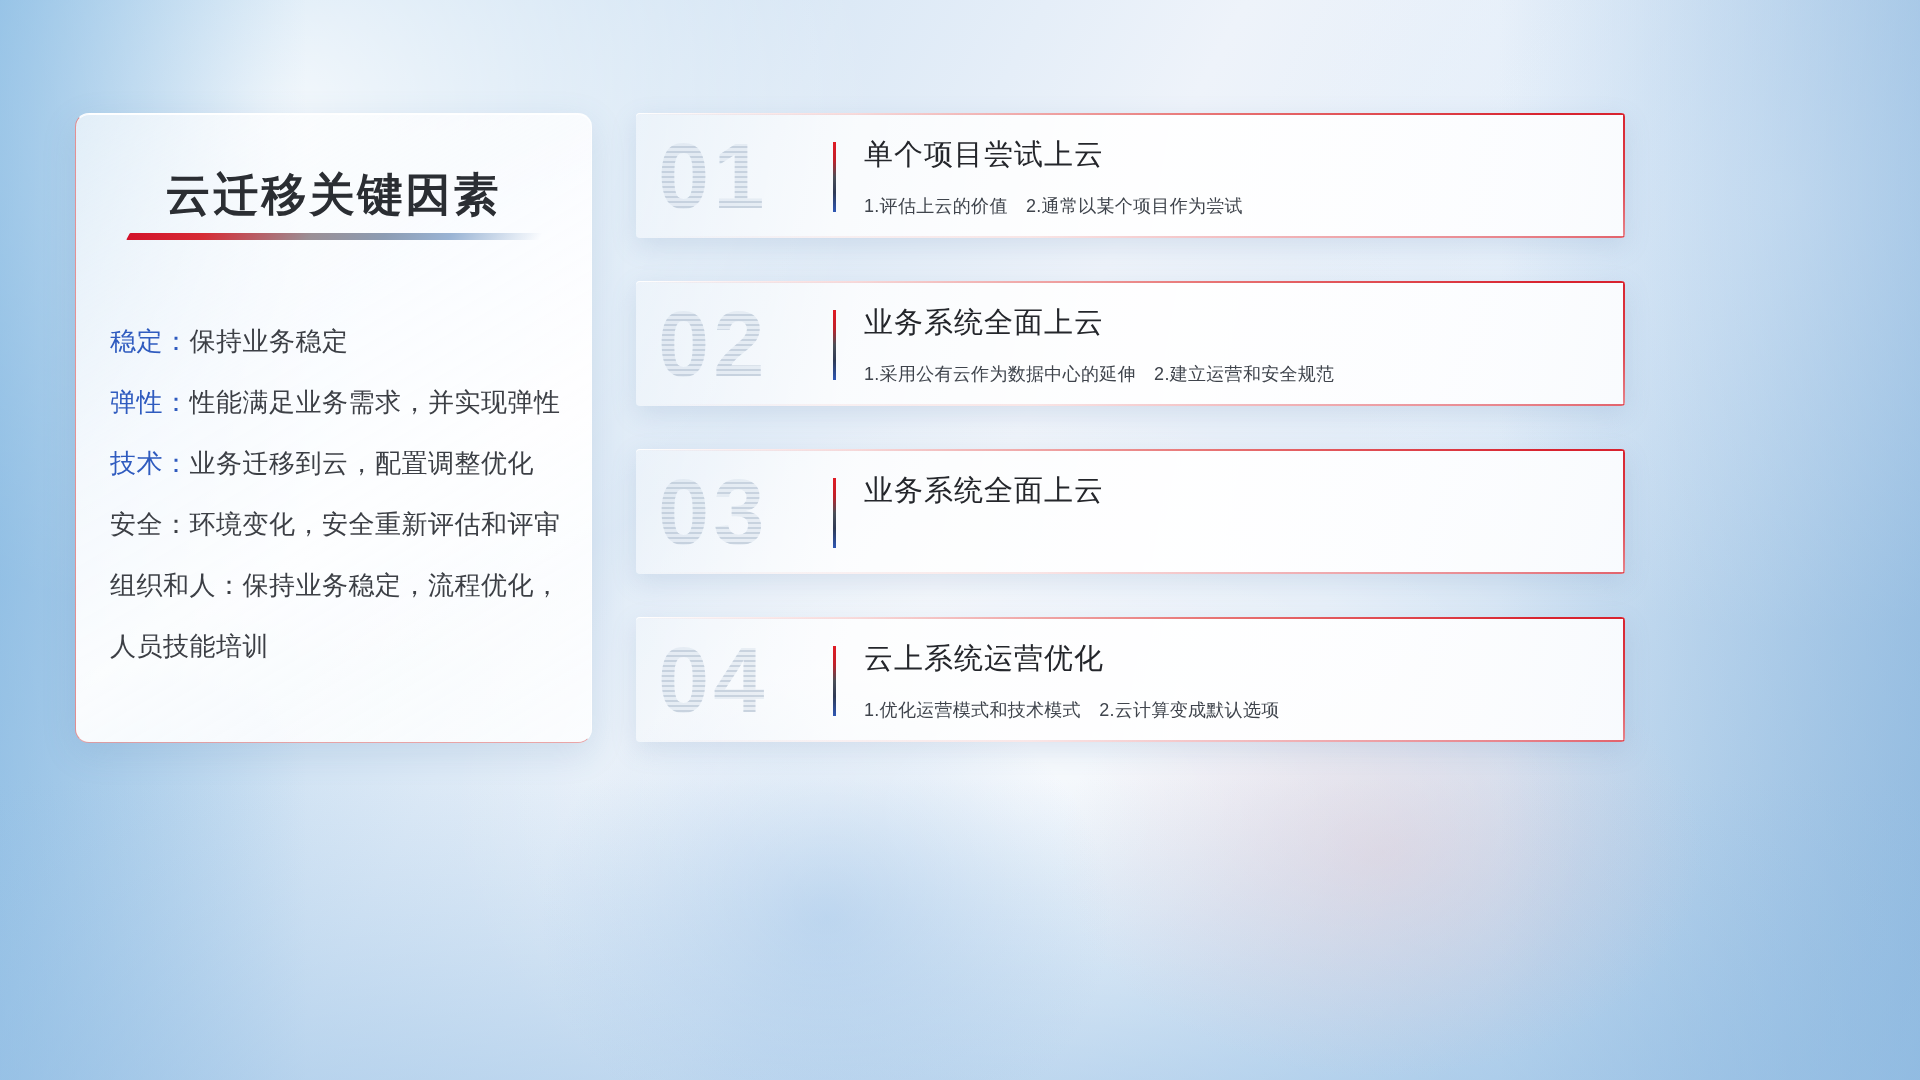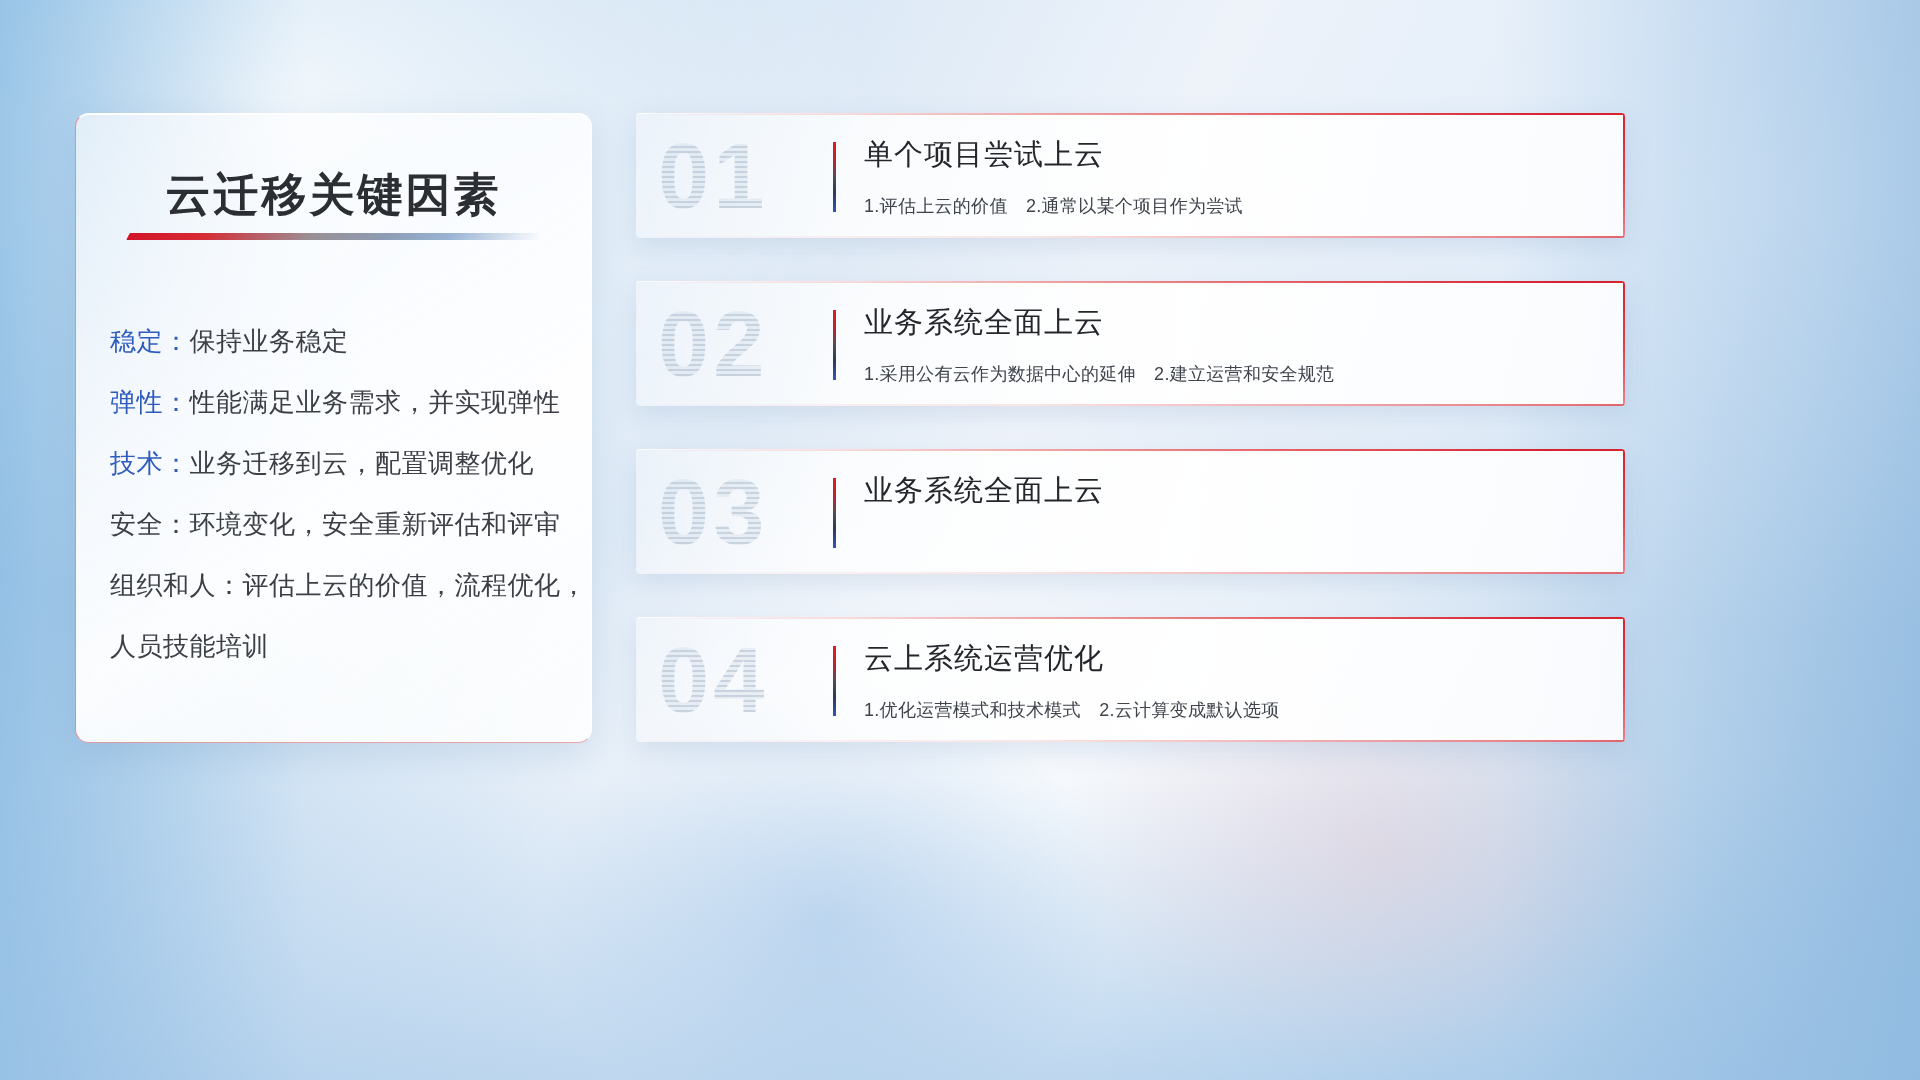--- a/index.html
+++ b/index.html
@@ -182,21 +182,21 @@
 
       <div class="panel-line">
         <span class="lbl-blue">技术：</span><span>业务迁移到云，配置调整优化</span>
       </div>
 
       <div class="panel-line">
         <span class="lbl-gray">安全：</span><span>环境变化，安全重新评估和评审</span>
       </div>
 
       <div class="panel-line">
-        <span class="lbl-gray">组织和人：</span><span>评估上云的价值，流程优化，</span>
+        <span class="lbl-gray">组织和人：</span><span>保持业务稳定，流程优化，</span>
       </div>
 
       <div class="panel-line">
         <span>人员技能培训</span>
       </div>
 
     </div>
   </div>
 
   <div class="steps">

